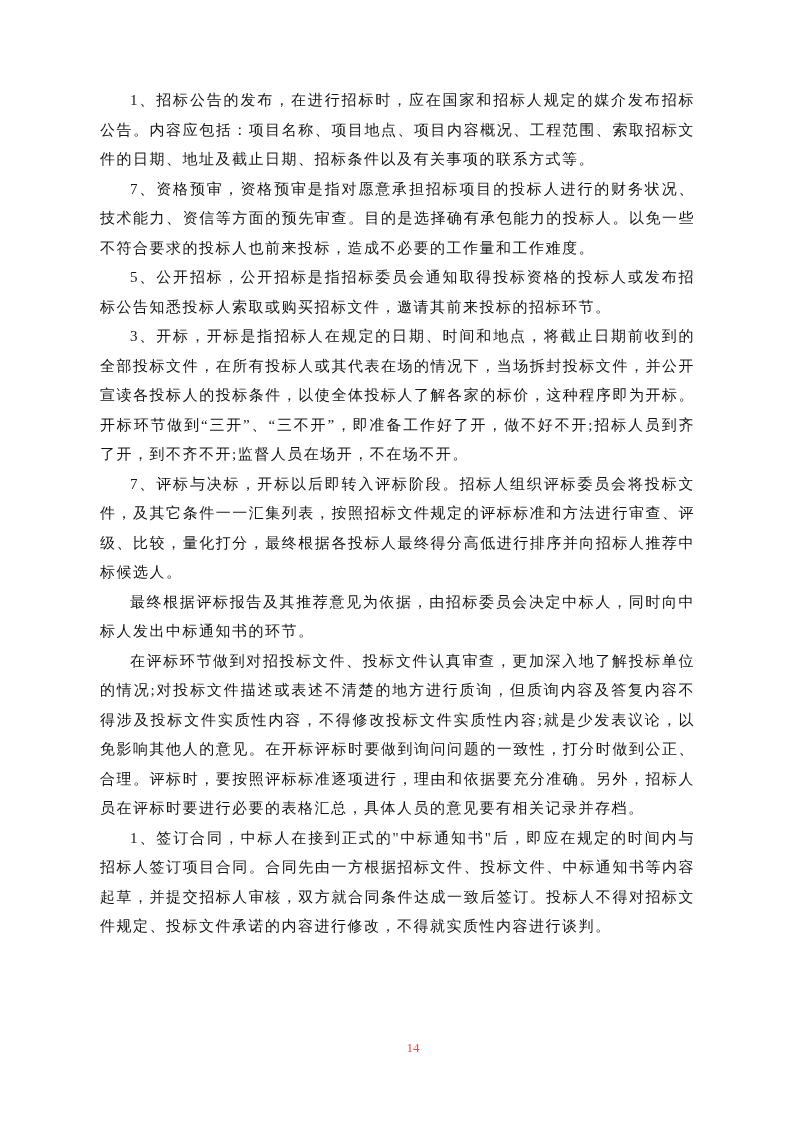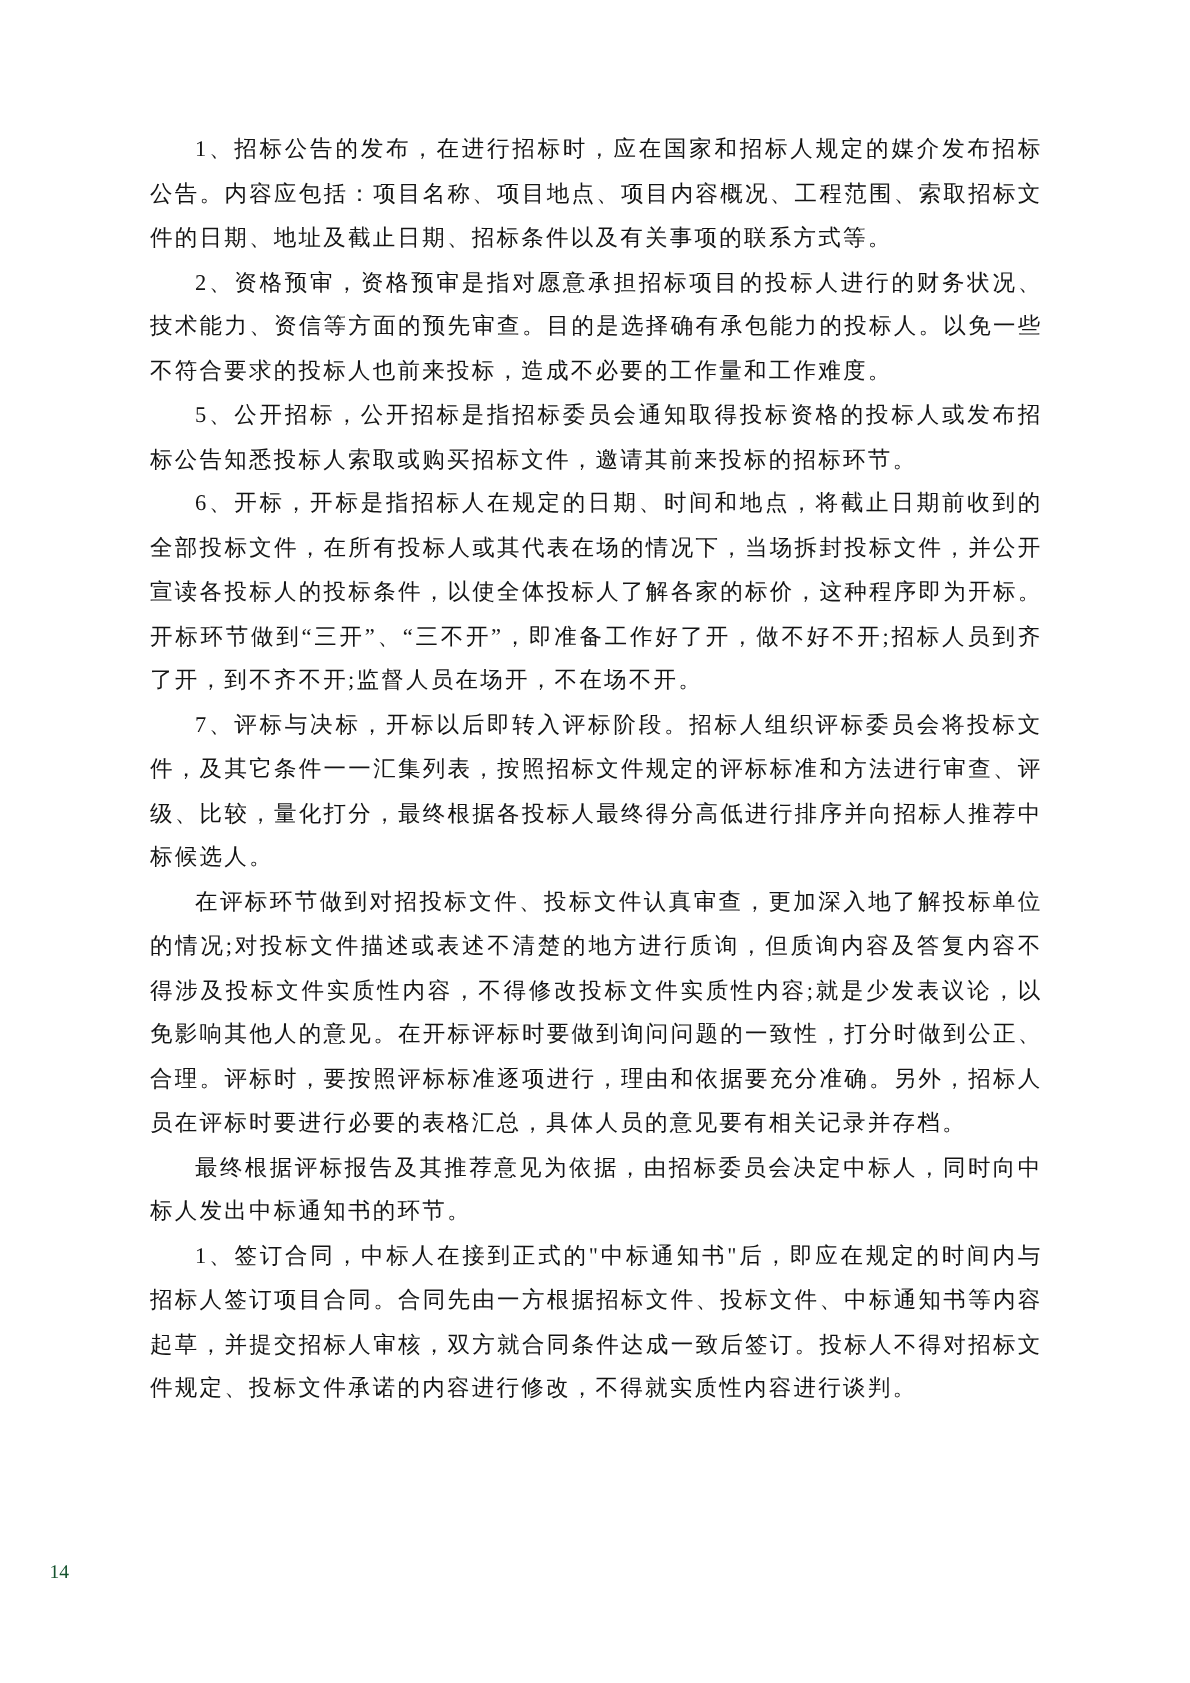--- a/index.html
+++ b/index.html
@@ -30,35 +30,35 @@
     font-size: 15px;
     line-height: 29.5px;
     letter-spacing: 1.5px;
     word-break: break-all;
   }
   .page-number {
     position: absolute;
     left: 0;
     right: 0;
     bottom: 66px;
-    text-align: left;
+    text-align: center;
     font-size: 13px;
-    color: #14532d;
+    color: #ef4444;
     letter-spacing: 0;
     margin-left: 33px;
   }
 </style>
 </head>
 <body>
 
 <div class="page">
   <div class="doc-body">
       <p class="para">1、招标公告的发布，在进行招标时，应在国家和招标人规定的媒介发布招标公告。内容应包括：项目名称、项目地点、项目内容概况、工程范围、索取招标文件的日期、地址及截止日期、招标条件以及有关事项的联系方式等。</p>
-      <p class="para">2、资格预审，资格预审是指对愿意承担招标项目的投标人进行的财务状况、技术能力、资信等方面的预先审查。目的是选择确有承包能力的投标人。以免一些不符合要求的投标人也前来投标，造成不必要的工作量和工作难度。</p>
+      <p class="para">7、资格预审，资格预审是指对愿意承担招标项目的投标人进行的财务状况、技术能力、资信等方面的预先审查。目的是选择确有承包能力的投标人。以免一些不符合要求的投标人也前来投标，造成不必要的工作量和工作难度。</p>
       <p class="para">5、公开招标，公开招标是指招标委员会通知取得投标资格的投标人或发布招标公告知悉投标人索取或购买招标文件，邀请其前来投标的招标环节。</p>
-      <p class="para">6、开标，开标是指招标人在规定的日期、时间和地点，将截止日期前收到的全部投标文件，在所有投标人或其代表在场的情况下，当场拆封投标文件，并公开宣读各投标人的投标条件，以使全体投标人了解各家的标价，这种程序即为开标。开标环节做到“三开”、“三不开”，即准备工作好了开，做不好不开;招标人员到齐了开，到不齐不开;监督人员在场开，不在场不开。</p>
+      <p class="para">3、开标，开标是指招标人在规定的日期、时间和地点，将截止日期前收到的全部投标文件，在所有投标人或其代表在场的情况下，当场拆封投标文件，并公开宣读各投标人的投标条件，以使全体投标人了解各家的标价，这种程序即为开标。开标环节做到“三开”、“三不开”，即准备工作好了开，做不好不开;招标人员到齐了开，到不齐不开;监督人员在场开，不在场不开。</p>
       <p class="para">7、评标与决标，开标以后即转入评标阶段。招标人组织评标委员会将投标文件，及其它条件一一汇集列表，按照招标文件规定的评标标准和方法进行审查、评级、比较，量化打分，最终根据各投标人最终得分高低进行排序并向招标人推荐中标候选人。</p>
+      <p class="para">最终根据评标报告及其推荐意见为依据，由招标委员会决定中标人，同时向中标人发出中标通知书的环节。</p>
       <p class="para">在评标环节做到对招投标文件、投标文件认真审查，更加深入地了解投标单位的情况;对投标文件描述或表述不清楚的地方进行质询，但质询内容及答复内容不得涉及投标文件实质性内容，不得修改投标文件实质性内容;就是少发表议论，以免影响其他人的意见。在开标评标时要做到询问问题的一致性，打分时做到公正、合理。评标时，要按照评标标准逐项进行，理由和依据要充分准确。另外，招标人员在评标时要进行必要的表格汇总，具体人员的意见要有相关记录并存档。</p>
-      <p class="para">最终根据评标报告及其推荐意见为依据，由招标委员会决定中标人，同时向中标人发出中标通知书的环节。</p>
       <p class="para">1、签订合同，中标人在接到正式的"中标通知书"后，即应在规定的时间内与招标人签订项目合同。合同先由一方根据招标文件、投标文件、中标通知书等内容起草，并提交招标人审核，双方就合同条件达成一致后签订。投标人不得对招标文件规定、投标文件承诺的内容进行修改，不得就实质性内容进行谈判。</p>
     </div>
   <div class="page-number">14</div>
 </div>
 
 </body></html>

